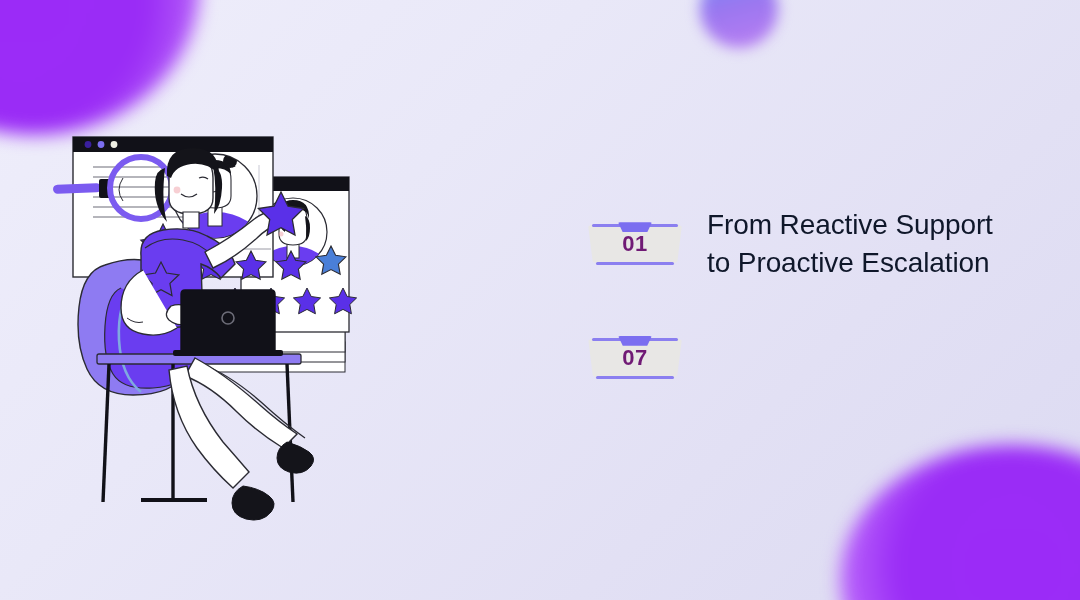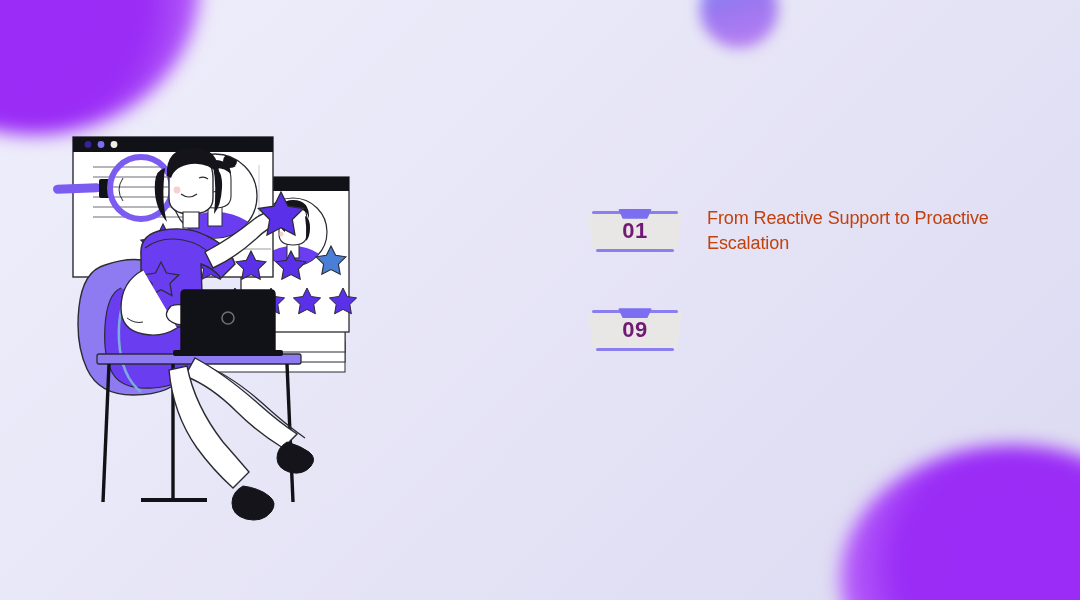--- a/index.html
+++ b/index.html
@@ -62,21 +62,21 @@
     position:absolute; left:11px; top:41px; width:78px; height:3px;
     background:#8b7ff0; border-radius:2px;
   }
   .num-badge .badge-num {
     position:absolute; left:0; top:10px; width:100px;
     text-align:center; font-size:22px; font-weight:bold;
     color:#701a75; letter-spacing:0.5px;
   }
 
   .agenda-text {
-    font-size:18px; line-height:1.37; color:#c2410c;
+    font-size:28px; line-height:1.37; color:#0f172a;
     font-weight:400; letter-spacing:-0.1px; max-width:300px;
   }
 </style>
 </head>
 <body>
 
 <div class="blob" id="blob-tl"></div>
 <div class="blob" id="blob-br"></div>
 <div class="blob" id="blob-top"></div>
 
@@ -242,17 +242,17 @@
     </div>
     <div class="agenda-text">From Reactive Support to Proactive Escalation</div>
   </div>
 
   <div class="agenda-item">
     <div class="num-badge">
       <div class="badge-body"></div>
       <div class="badge-rail"></div>
       <div class="badge-tab"></div>
       <div class="badge-underline"></div>
-      <div class="badge-num">09</div>
+      <div class="badge-num">07</div>
     </div>
   </div>
 
 </div>
 
 </body></html>

